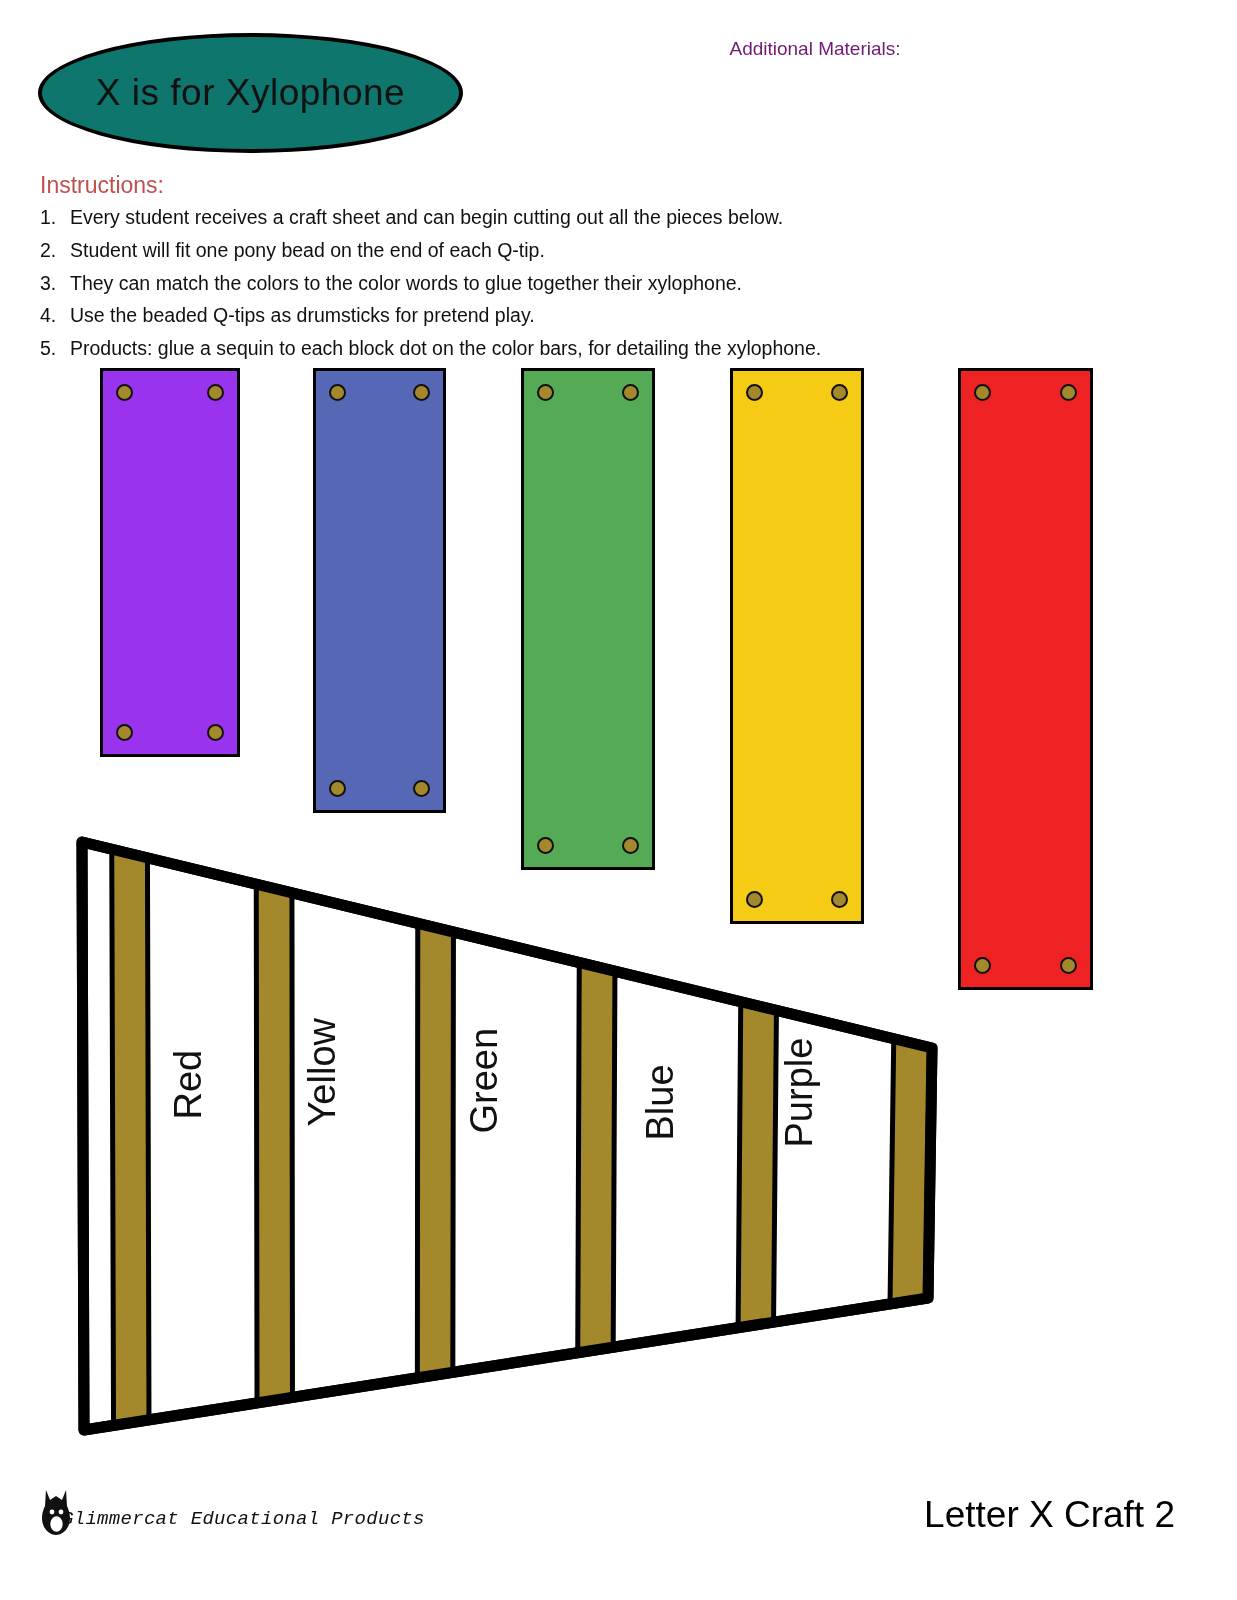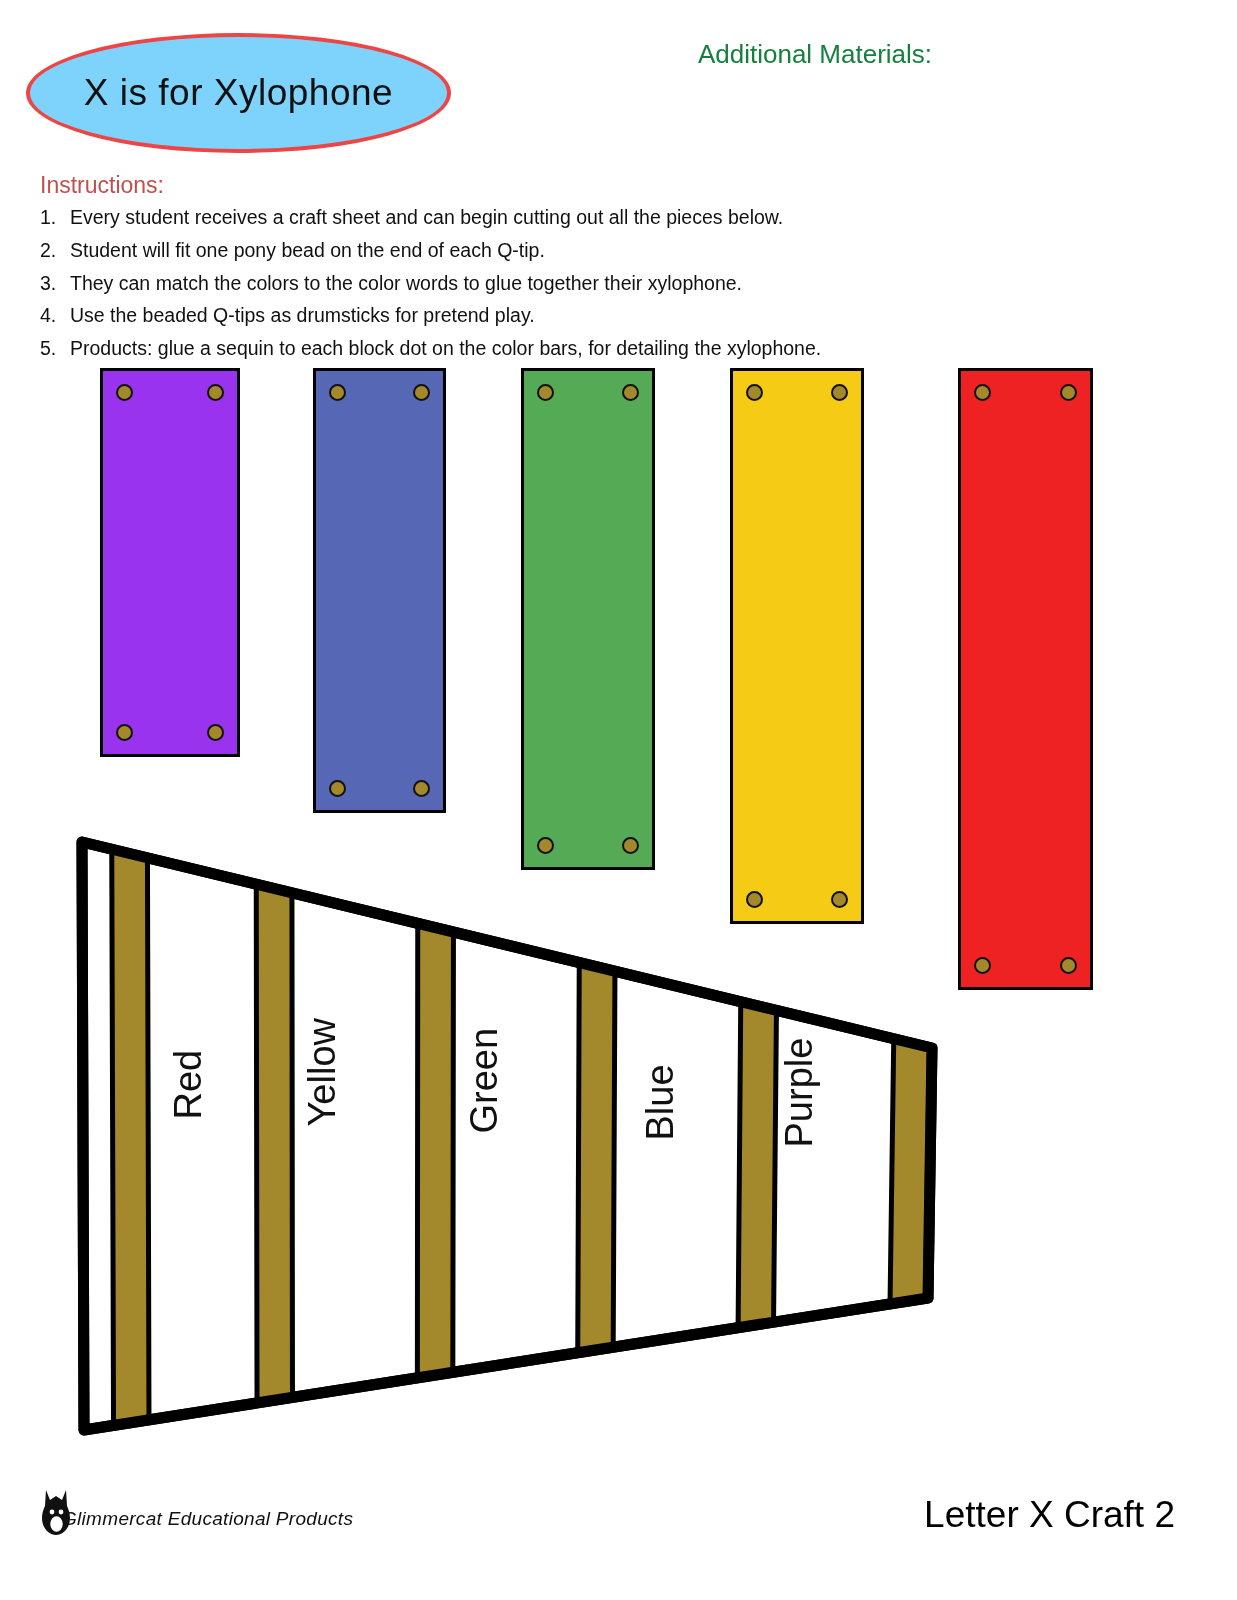--- a/index.html
+++ b/index.html
@@ -12,27 +12,27 @@
     height: 1600px;
     position: relative;
     font-family: "Liberation Sans", sans-serif;
     color: #000;
     overflow: hidden;
   }
 
   
   #title-oval {
     position: absolute;
-    left: 26px;
+    left: 38px;
     top: 33px;
     width: 425px;
     height: 120px;
-    border: 4px solid #ef4444;
+    border: 4px solid #000000;
     border-radius: 50%;
-    background: #7dd3fc;
+    background: #0f766e;
     box-sizing: border-box;
   }
   #title-text {
     position: absolute;
     left: 0;
     top: 0;
     width: 100%;
     height: 100%;
     display: flex;
     align-items: center;
@@ -47,22 +47,22 @@
     position: absolute;
     left: 470px;
     top: 36px;
     width: 690px;
     text-align: center;
     font-size: 24px;
     line-height: 1.42;
     color: #111;
   }
   #materials .mat-head {
-    color: #15803d;
-    font-size: 26px;
+    color: #701a75;
+    font-size: 19px;
     margin-bottom: 10px;
   }
   .mat-line {
     white-space: pre;
   }
 
   
   #instructions-head {
     position: absolute;
     left: 40px;
@@ -142,21 +142,21 @@
     position: absolute;
     left: 36px;
     top: 1482px;
     width: 330px;
     height: 60px;
   }
   #footer-brand {
     position: absolute;
     left: 62px;
     top: 1508px;
-    font-family: Liberation Sans, sans-serif;
+    font-family: Liberation Mono, monospace;
     font-style: italic;
     font-size: 19px;
     color: #111;
     letter-spacing: 0.3px;
   }
   #footer-right {
     position: absolute;
     right: 62px;
     top: 1494px;
     font-size: 37px;

